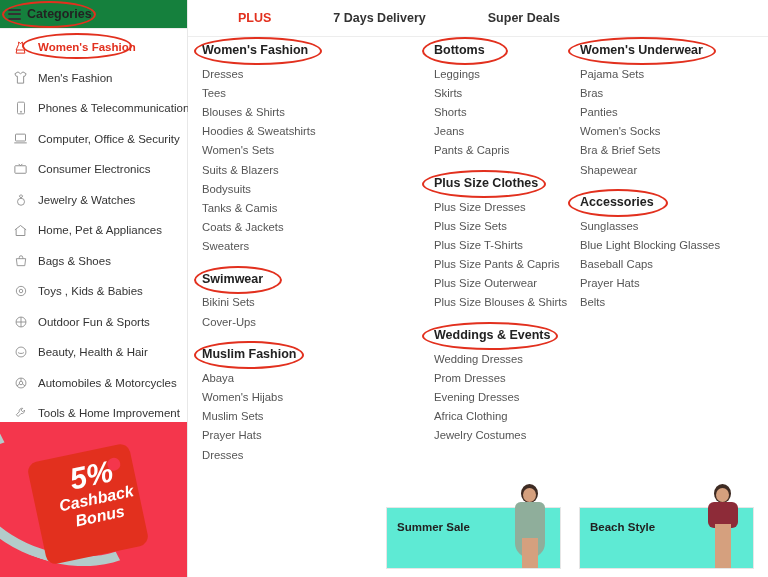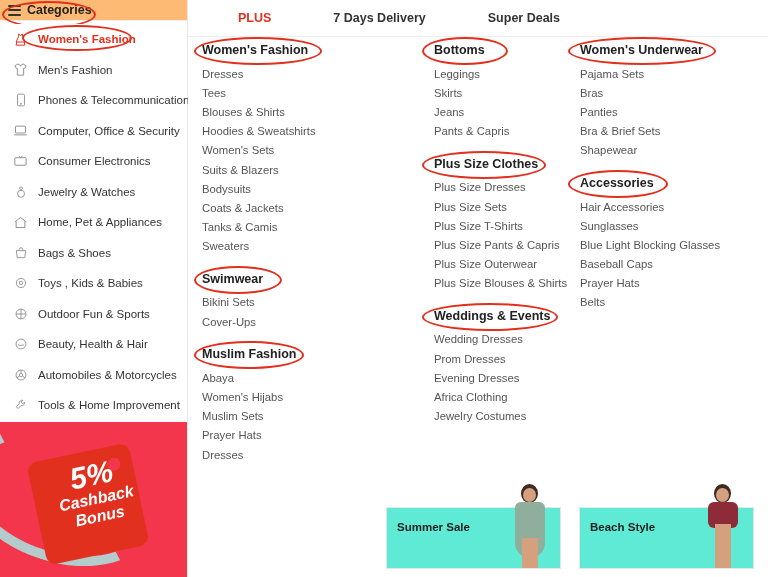--- a/index.html
+++ b/index.html
@@ -18,23 +18,23 @@
 
   
   .sidebar {
     position: absolute; left: 0; top: 0;
     width: 188px; height: 577px;
     background: #fff;
     border-right: 1px solid #e8e8e8;
   }
   .cat-header {
     display: flex; align-items: center;
-    height: 21px;
+    height: 29px;
     padding: 0 8px;
-    background: #fdba74;
+    background: #15803d;
     border-bottom: 1px solid #ededed;
     position: relative;
   }
   .cat-header .ham {
     width: 13px; height: 11px;
     margin-right: 6px;
     display: flex; flex-direction: column; justify-content: space-between;
   }
   .cat-header .ham i { display: block; height: 2px; background: #333; border-radius: 1px; }
   .cat-header .label {
@@ -399,22 +399,22 @@
       <div class="grp">
         <div class="grp-title">Women's Fashion</div>
         <span class="grp-ellipse" style="left:-4px;top:0px;width:128px;height:28px;"></span>
         <div class="lnk">Dresses</div>
         <div class="lnk">Tees</div>
         <div class="lnk">Blouses &amp; Shirts</div>
         <div class="lnk">Hoodies &amp; Sweatshirts</div>
         <div class="lnk">Women's Sets</div>
         <div class="lnk">Suits &amp; Blazers</div>
         <div class="lnk">Bodysuits</div>
+        <div class="lnk">Tanks &amp; Camis</div>
         <div class="lnk">Coats &amp; Jackets</div>
-        <div class="lnk">Tanks &amp; Camis</div>
         <div class="lnk">Sweaters</div>
       </div>
       <div class="grp">
         <div class="grp-title">Swimwear</div>
         <span class="grp-ellipse" style="left:-4px;top:0px;width:88px;height:28px;"></span>
         <div class="lnk">Bikini Sets</div>
         <div class="lnk">Cover-Ups</div>
       </div>
       <div class="grp">
         <div class="grp-title">Muslim Fashion</div>
@@ -426,20 +426,21 @@
         <div class="lnk">Dresses</div>
       </div>
     </div>
 
     <div class="col col2">
       <div class="grp">
         <div class="grp-title">Bottoms</div>
         <span class="grp-ellipse" style="left:-8px;top:0px;width:86px;height:28px;"></span>
         <div class="lnk">Leggings</div>
         <div class="lnk">Skirts</div>
+        <div class="lnk">Shorts</div>
         <div class="lnk">Jeans</div>
         <div class="lnk">Pants &amp; Capris</div>
       </div>
       <div class="grp">
         <div class="grp-title">Plus Size Clothes</div>
         <span class="grp-ellipse" style="left:-8px;top:0px;width:124px;height:28px;"></span>
         <div class="lnk">Plus Size Dresses</div>
         <div class="lnk">Plus Size Sets</div>
         <div class="lnk">Plus Size T-Shirts</div>
         <div class="lnk">Plus Size Pants &amp; Capris</div>
@@ -457,27 +458,27 @@
       </div>
     </div>
 
     <div class="col col3">
       <div class="grp">
         <div class="grp-title">Women's Underwear</div>
         <span class="grp-ellipse" style="left:-8px;top:0px;width:148px;height:28px;"></span>
         <div class="lnk">Pajama Sets</div>
         <div class="lnk">Bras</div>
         <div class="lnk">Panties</div>
+        <div class="lnk">Women's Socks</div>
         <div class="lnk">Bra &amp; Brief Sets</div>
         <div class="lnk">Shapewear</div>
       </div>
       <div class="grp">
         <div class="grp-title">Accessories</div>
         <span class="grp-ellipse" style="left:-8px;top:0px;width:100px;height:28px;"></span>
-        <div class="lnk">Hair Accessories</div>
         <div class="lnk">Sunglasses</div>
         <div class="lnk">Blue Light Blocking Glasses</div>
         <div class="lnk">Baseball Caps</div>
         <div class="lnk">Prayer Hats</div>
         <div class="lnk">Belts</div>
       </div>
     </div>
 
     <div class="cards">
       <div class="card">

